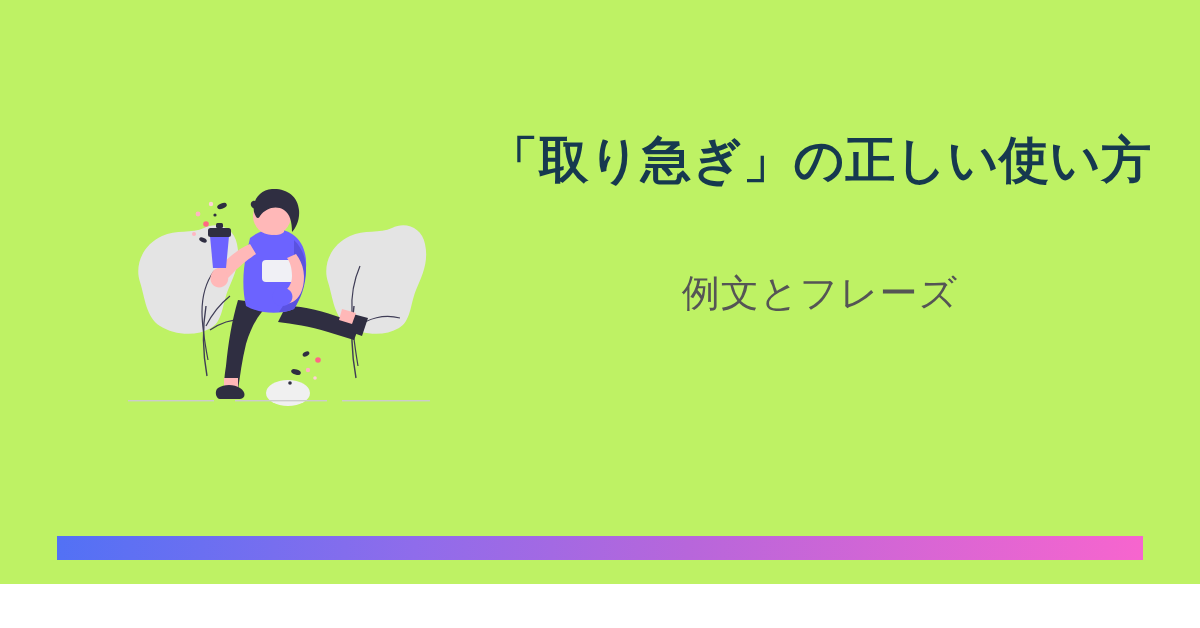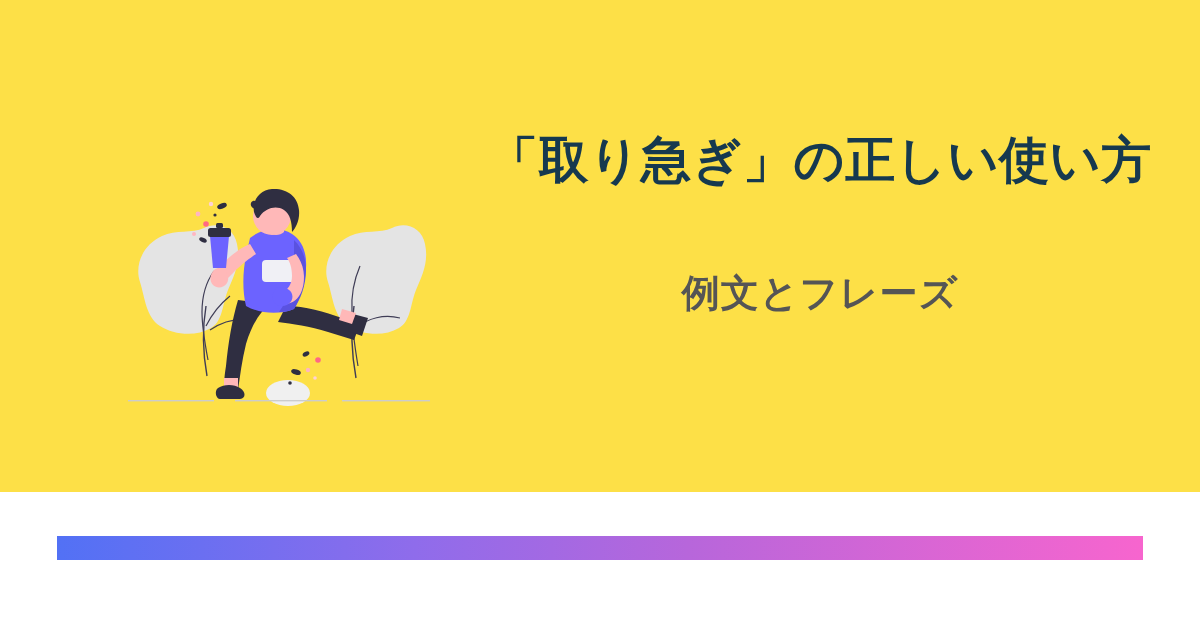--- a/index.html
+++ b/index.html
@@ -9,22 +9,22 @@
   body {
     width: 1200px;
     height: 628px;
     background: #ffffff;
     font-family: "Liberation Sans", "DejaVu Sans", sans-serif;
     overflow: hidden;
   }
   .eyecatch {
     position: relative;
     width: 1200px;
-    height: 492px;
-    background: #fde047;
+    height: 584px;
+    background: #bef264;
   }
 
   
   .illustration {
     position: absolute;
     left: 110px;
     top: 178px;
     width: 340px;
     height: 252px;
   }
@@ -49,21 +49,21 @@
     font-weight: 700;
     letter-spacing: 0.5px;
     color: #16394f;
     white-space: nowrap;
   }
   .subtitle {
     margin: 0;
     padding-top: 74px;
     color: #555555;
     font-size: 38px;
-    font-weight: 700;
+    font-weight: 400;
     line-height: 1.52;
     letter-spacing: 1px;
   }
   .subtitle-line {
     display: block;
     white-space: nowrap;
   }
 
   
   .gradient-bar {

